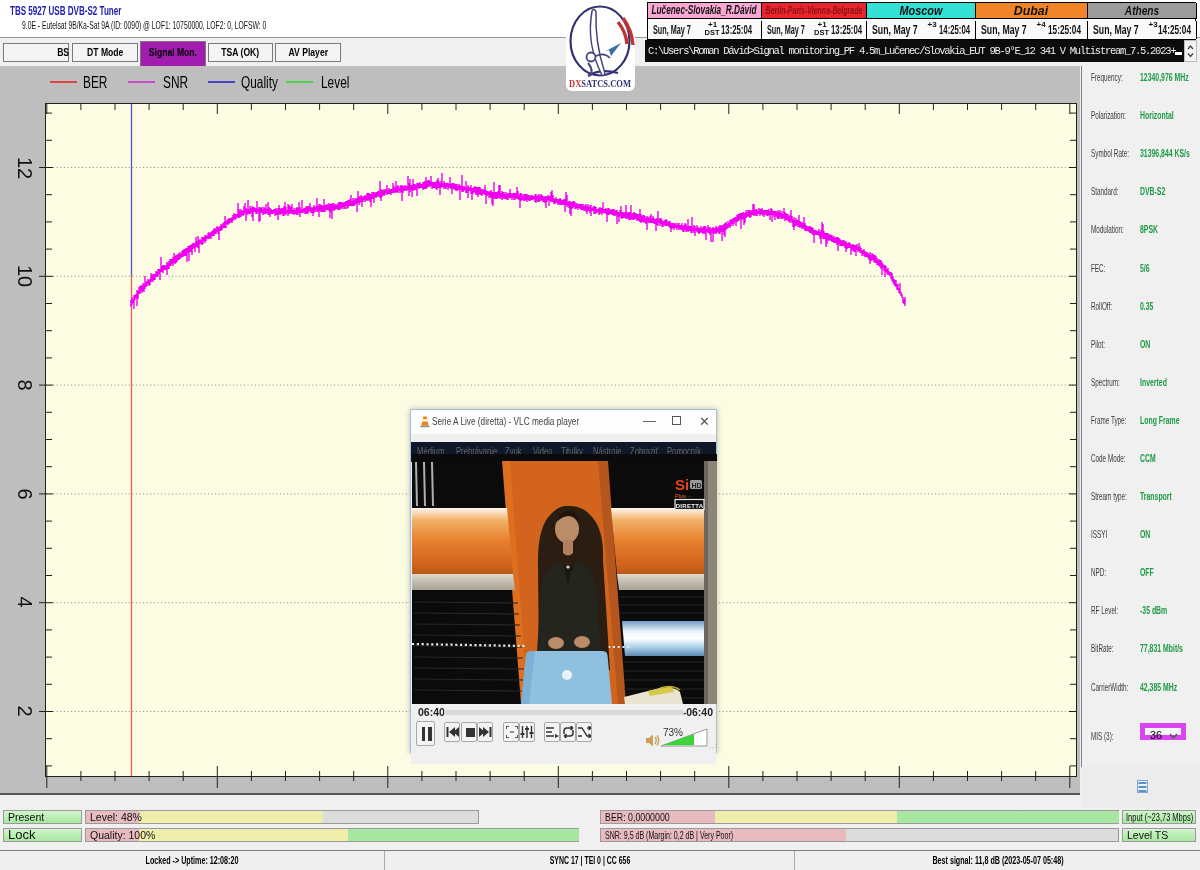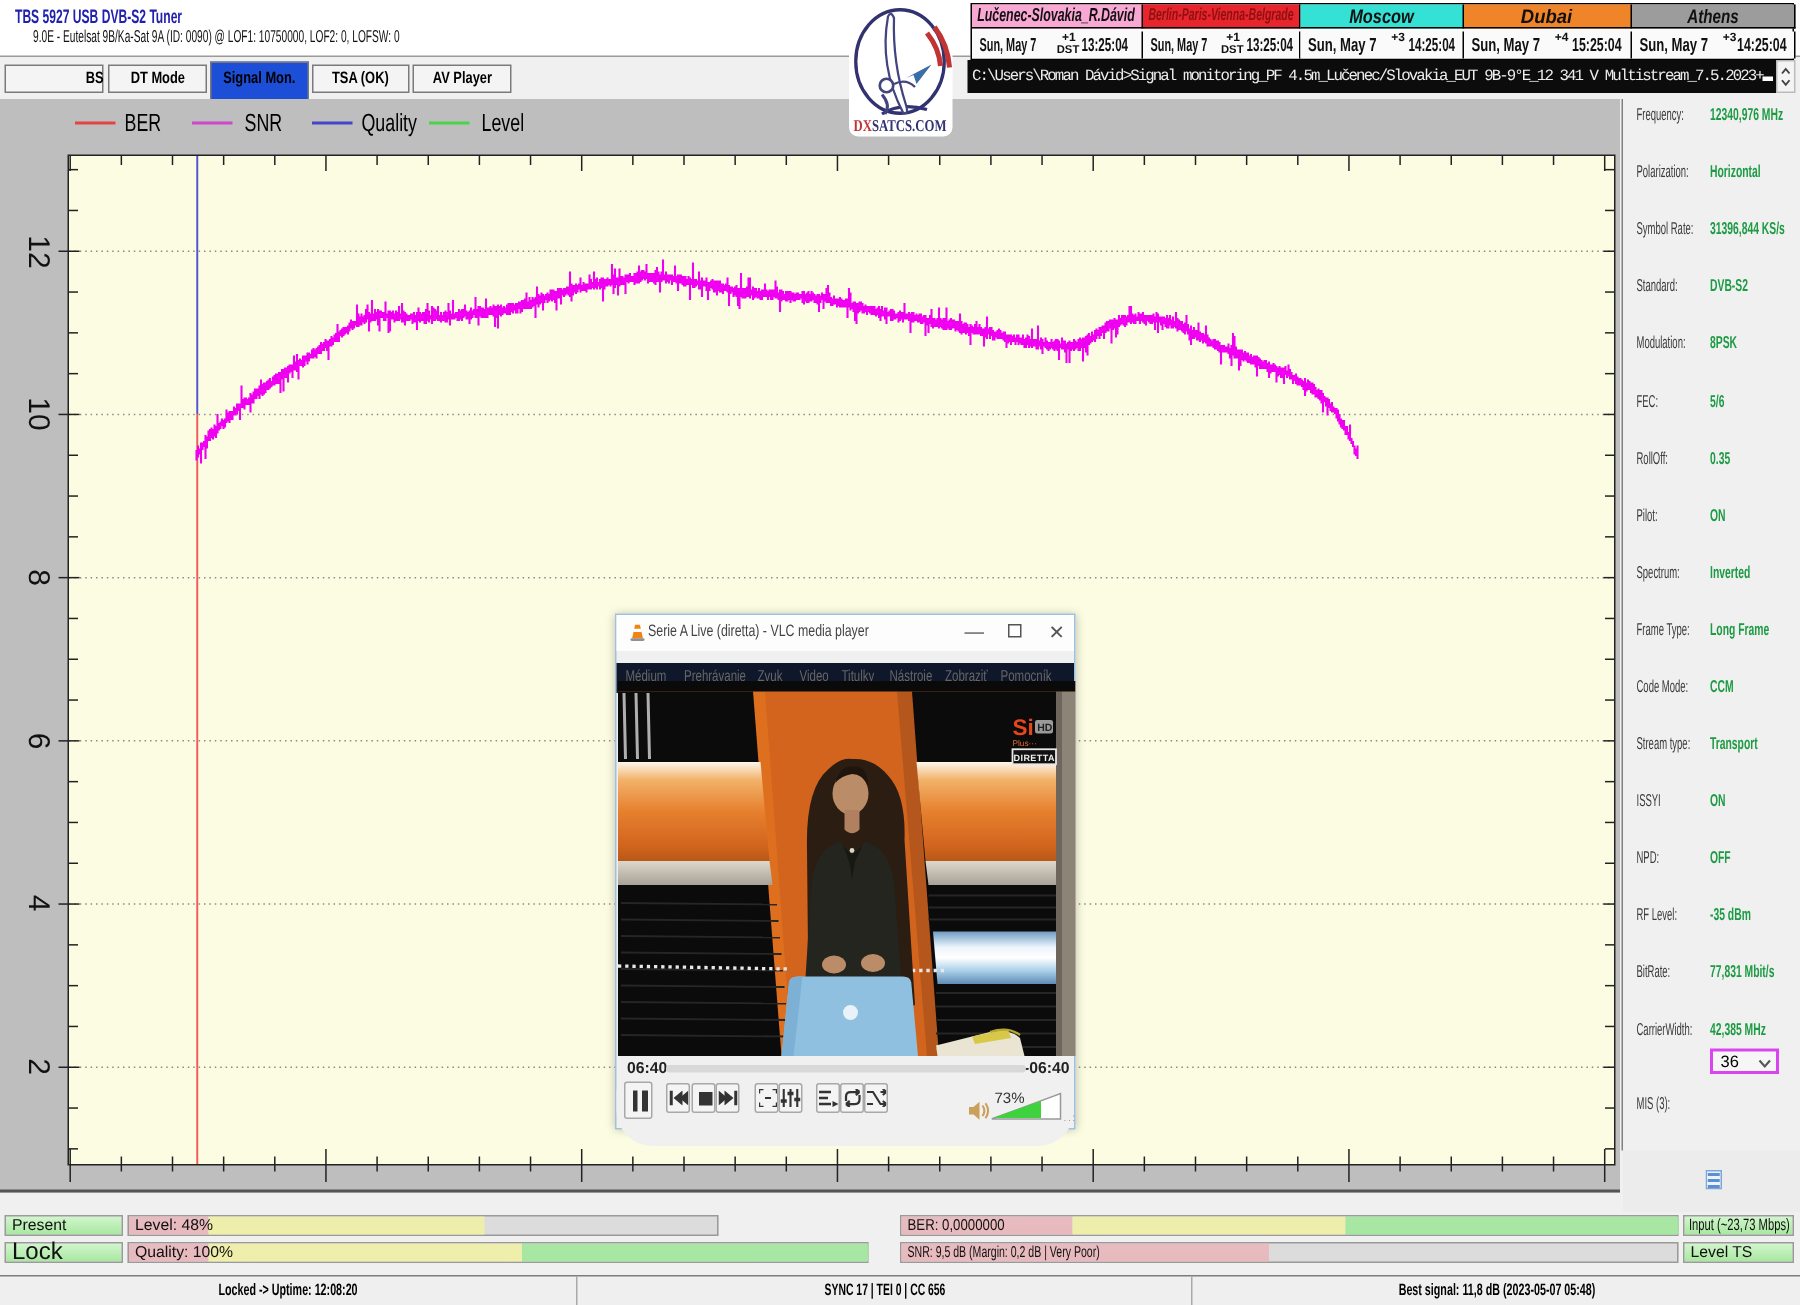--- a/index.html
+++ b/index.html
@@ -16,21 +16,21 @@
 
 <div class="abs" style="left:0;top:39px;width:1200px;height:27px;background:#F0F0F0;"></div>
 <div class="abs tabbtn" style="left:3px;top:43px;width:66px;padding-left:48px;"><span style="display:inline-block;transform:scaleX(0.78);transform-origin:50% 50%;white-space:nowrap;">BS Mode</span></div>
 <div class="abs tabbtn" style="left:72px;top:43px;width:66px;"><span style="display:inline-block;transform:scaleX(0.78);transform-origin:50% 50%;white-space:nowrap;">DT Mode</span></div>
 <div class="abs tabbtn active" style="left:140px;top:41px;width:66px;"><span style="display:inline-block;transform:scaleX(0.78);transform-origin:50% 50%;white-space:nowrap;">Signal Mon.</span></div>
 <div class="abs tabbtn" style="left:208px;top:43px;width:65px;"><span style="display:inline-block;transform:scaleX(0.78);transform-origin:50% 50%;white-space:nowrap;">TSA (OK)</span></div>
 <div class="abs tabbtn" style="left:275px;top:43px;width:66px;"><span style="display:inline-block;transform:scaleX(0.78);transform-origin:50% 50%;white-space:nowrap;">AV Player</span></div>
 <style>
 .tabbtn { height:19px; background:#f4f4f4; border:1px solid #7a7a7a; text-align:center;
   font-size:11px; font-weight:bold; color:#000; line-height:17px; }
-.tabbtn.active { background:#1d4ed8; height:29px; line-height:21px; }
+.tabbtn.active { background:#a21caf; height:29px; line-height:21px; }
 </style>
 
 <div class="abs" style="left:0;top:66px;width:1080px;height:729px;background:#BEBEBE;border-bottom:2px solid #555;"></div>
 
 <div class="abs" style="left:50px;top:74px;width:320px;height:16px;font-size:16px;color:#000;">
   <span class="abs" style="left:0px;top:7px;width:27px;height:2px;background:#e14444;"></span>
   <span class="abs" style="left:33px;top:-1px;font-size:16.5px;transform:scaleX(0.72);transform-origin:0 50%;white-space:nowrap;">BER</span>
   <span class="abs" style="left:78px;top:7px;width:27px;height:2px;background:#cc49cc;"></span>
   <span class="abs" style="left:113px;top:-1px;font-size:16.5px;transform:scaleX(0.72);transform-origin:0 50%;white-space:nowrap;">SNR</span>
   <span class="abs" style="left:158px;top:7px;width:27px;height:2px;background:#4444c8;"></span>
@@ -210,21 +210,21 @@
 <div class="abs" style="left:1091px;top:566px;font-size:11.5px;color:#3a3a3a;transform:scaleX(0.55);transform-origin:0 0;white-space:nowrap;">NPD:</div>
 <div class="abs" style="left:1140px;top:566px;font-size:11.5px;font-weight:bold;color:#1d9b44;transform:scaleX(0.60);transform-origin:0 0;white-space:nowrap;">OFF</div>
 <div class="abs" style="left:1091px;top:604px;font-size:11.5px;color:#3a3a3a;transform:scaleX(0.55);transform-origin:0 0;white-space:nowrap;">RF Level:</div>
 <div class="abs" style="left:1140px;top:604px;font-size:11.5px;font-weight:bold;color:#1d9b44;transform:scaleX(0.60);transform-origin:0 0;white-space:nowrap;">-35 dBm</div>
 <div class="abs" style="left:1091px;top:642px;font-size:11.5px;color:#3a3a3a;transform:scaleX(0.55);transform-origin:0 0;white-space:nowrap;">BitRate:</div>
 <div class="abs" style="left:1140px;top:642px;font-size:11.5px;font-weight:bold;color:#1d9b44;transform:scaleX(0.60);transform-origin:0 0;white-space:nowrap;">77,831 Mbit/s</div>
 <div class="abs" style="left:1091px;top:681px;font-size:11.5px;color:#3a3a3a;transform:scaleX(0.55);transform-origin:0 0;white-space:nowrap;">CarrierWidth:</div>
 <div class="abs" style="left:1140px;top:681px;font-size:11.5px;font-weight:bold;color:#1d9b44;transform:scaleX(0.60);transform-origin:0 0;white-space:nowrap;">42,385 MHz</div>
 <div class="abs" style="left:1091px;top:730px;font-size:11.5px;color:#3a3a3a;transform:scaleX(0.55);transform-origin:0 0;white-space:nowrap;">MIS (3):</div>
 
-<div class="abs" style="left:1140px;top:699px;width:46px;height:17px;background:#f6f6f6;border:2px solid #d946ef;font-size:11px;color:#000;line-height:15px;padding-left:5px;">36
+<div class="abs" style="left:1140px;top:723px;width:46px;height:17px;background:#f6f6f6;border:5px solid #d946ef;font-size:11px;color:#000;line-height:15px;padding-left:5px;">36
   <svg class="abs" style="right:3px;top:4px;" width="9" height="8" viewBox="0 0 9 8">
       <path d="M1 2 L4.5 6 L8 2" fill="none" stroke="#555" stroke-width="1.4"></path>
     </svg>
 </div>
 
 <svg class="abs" style="left:1137px;top:780px;" width="11" height="13" viewBox="0 0 11 13">
   <rect x="0.5" y="0.5" width="10" height="12" fill="#eaf2fb" stroke="#7da7d9"></rect>
   <rect x="1.5" y="2" width="8" height="2" fill="#5b8fd0"></rect>
   <rect x="1.5" y="6" width="8" height="2" fill="#5b8fd0"></rect>
   <rect x="1.5" y="10" width="8" height="2" fill="#5b8fd0"></rect>
@@ -392,21 +392,21 @@
       <path d="M212 243 L248 234 Q262 232 268 238 L271 250 L213 250 Z" fill="#eae4d2"></path>
       <path d="M236 237 L260 232 L262 238 L238 242 Z" fill="#d8c84a"></path>
       <path d="M248 234 Q260 230 268 236" fill="none" stroke="#b8a830" stroke-width="1.5"></path>
       <text x="263" y="36" font-size="15" font-weight="bold" fill="#e84618" font-family="Liberation Sans,sans-serif">Si</text>
       <rect x="278" y="26" width="12" height="9" rx="1.5" fill="#aaaaaa" opacity="0.9"></rect>
       <text x="279.5" y="33.5" font-size="7" font-weight="bold" fill="#222">HD</text>
       <text x="263" y="43.5" font-size="5.5" fill="#e86a30">Plus···</text>
       <rect x="263" y="45.5" width="29" height="10" fill="#111" stroke="#e8e8e8" stroke-width="1.2"></rect>
       <text x="277.5" y="53.5" font-size="6" fill="#f0f0f0" text-anchor="middle" font-weight="bold" letter-spacing="0.3">DIRETTA</text>
     </svg>
-    <div class="abs" style="left:0;top:294px;width:305px;height:60px;background:#f0f0f0;border-radius:24px;">
+    <div class="abs" style="left:0;top:294px;width:305px;height:60px;background:#f0f0f0;">
       <div class="abs" style="left:7px;top:2px;font-size:10.5px;font-weight:bold;color:#222;">06:40</div>
       <div class="abs" style="right:3px;top:2px;font-size:10.5px;font-weight:bold;color:#222;">-06:40</div>
       <div class="abs" style="left:33px;top:6px;width:240px;height:5px;background:#d8d8d8;border-radius:3px;"></div>
       <div class="abs vbtn" style="left:5px;top:17px;width:19px;height:25px;">
         <span class="abs" style="left:4.5px;top:5px;width:3.5px;height:14px;background:#333;"></span>
         <span class="abs" style="left:11px;top:5px;width:3.5px;height:14px;background:#333;"></span>
       </div>
       <div class="abs vbtn" style="left:33px;top:18px;width:16px;height:20px;"><svg width="13" height="10" viewBox="0 0 13 10" style="margin:4px 0 0 1px;">
           <rect x="0.5" y="0" width="2" height="10" fill="#333"></rect>
           <path d="M9 0 L3 5 L9 10 Z" fill="#333"></path>
@@ -471,21 +471,21 @@
     <span class="abs" style="left:53px;top:0;width:184px;height:12px;background:linear-gradient(#efefa9e8,#efefa9ff);"></span>
     <span class="abs" style="left:4px;top:0px;font-size:10.5px;color:#111;line-height:12px;white-space:nowrap;">Level: 48%</span>
   </div>
 <div class="abs" style="left:600px;top:810px;width:519px;height:14px;background:#dcdcdc;border:1px solid #9a9a9a;">
     <span class="abs" style="left:0px;top:0;width:114px;height:12px;background:linear-gradient(#e8b9bde8,#e8b9bdff);"></span>
     <span class="abs" style="left:114px;top:0;width:182px;height:12px;background:linear-gradient(#efefa9e8,#efefa9ff);"></span>
     <span class="abs" style="left:296px;top:0;width:222px;height:12px;background:linear-gradient(#a5e7a0e8,#a5e7a0ff);"></span>
     <span class="abs" style="left:4px;top:0px;font-size:10.5px;color:#111;line-height:12px;white-space:nowrap;transform:scaleX(0.84);transform-origin:0 0;">BER: 0,0000000</span>
   </div>
 <div class="abs" style="left:1122px;top:810px;width:74px;height:14px;background:linear-gradient(#d2f5cd,#a8e8a0);border:1px solid #9a9a9a;font-size:11px;color:#111;line-height:13px;padding-left:3px;white-space:nowrap;transform-origin:0 0;"><span style="display:inline-block;transform:scaleX(0.68);transform-origin:0 0;white-space:nowrap;">Input (~23,73 Mbps)</span></div>
-<div class="abs" style="left:3px;top:828px;width:79px;height:14px;background:linear-gradient(#d2f5cd,#a8e8a0);border:1px solid #9a9a9a;font-size:16px;color:#111;line-height:12px;padding-left:4px;">Lock</div>
+<div class="abs" style="left:3px;top:828px;width:79px;height:14px;background:linear-gradient(#d2f5cd,#a8e8a0);border:1px solid #9a9a9a;font-size:13px;color:#111;line-height:12px;padding-left:4px;">Lock</div>
 <div class="abs" style="left:85px;top:828px;width:494px;height:14px;background:#dcdcdc;border:1px solid #9a9a9a;">
     <span class="abs" style="left:0px;top:0;width:53px;height:12px;background:linear-gradient(#e8b9bde8,#e8b9bdff);"></span>
     <span class="abs" style="left:53px;top:0;width:209px;height:12px;background:linear-gradient(#efefa9e8,#efefa9ff);"></span>
     <span class="abs" style="left:262px;top:0;width:231px;height:12px;background:linear-gradient(#a5e7a0e8,#a5e7a0ff);"></span>
     <span class="abs" style="left:4px;top:0px;font-size:10.5px;color:#111;line-height:12px;white-space:nowrap;">Quality: 100%</span>
   </div>
 <div class="abs" style="left:600px;top:828px;width:519px;height:14px;background:#dcdcdc;border:1px solid #9a9a9a;">
     <span class="abs" style="left:0px;top:0;width:245px;height:12px;background:linear-gradient(#e8b9bde8,#e8b9bdff);"></span>
     <span class="abs" style="left:4px;top:0px;font-size:10.5px;color:#111;line-height:12px;white-space:nowrap;transform:scaleX(0.67);transform-origin:0 0;">SNR: 9,5 dB (Margin: 0,2 dB | Very Poor)</span>
   </div>

